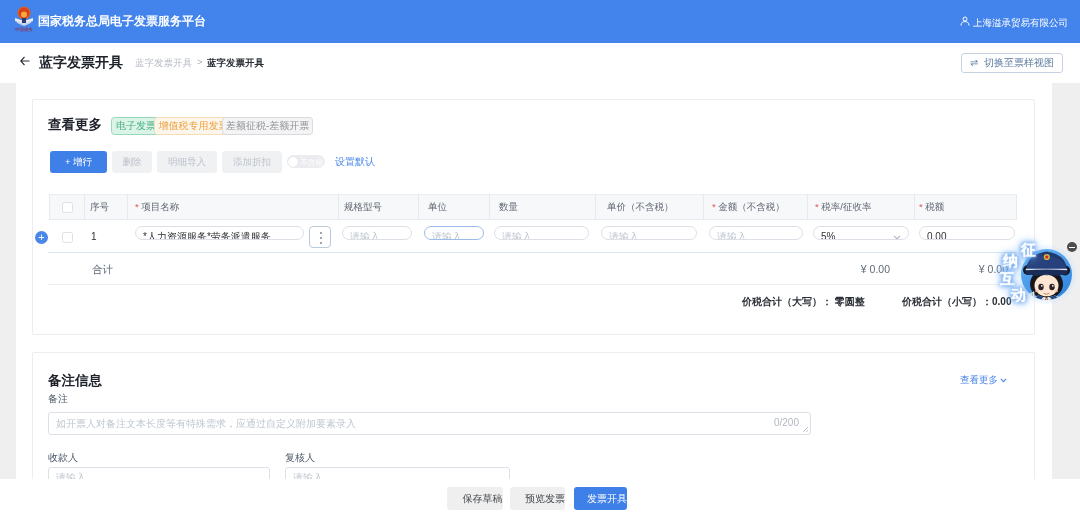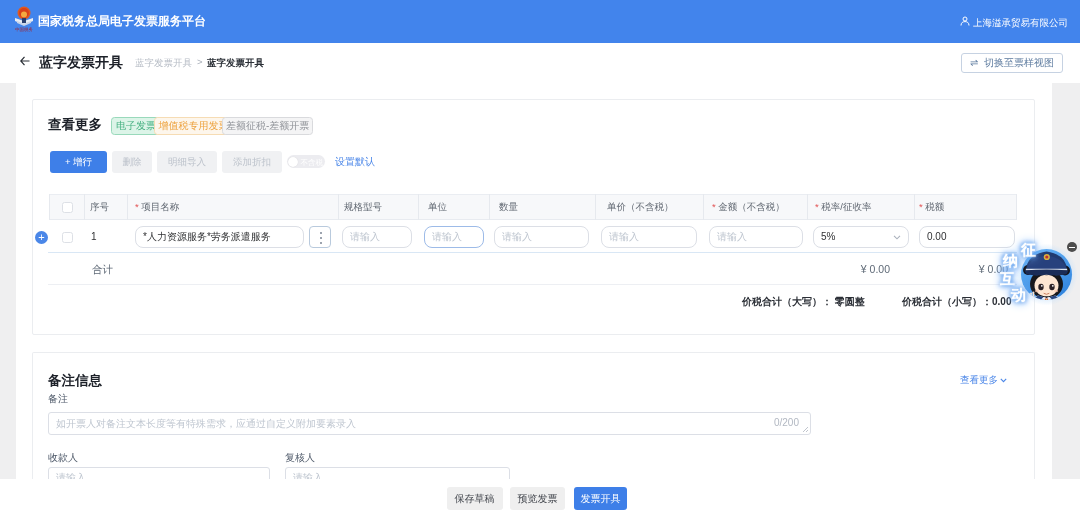--- a/index.html
+++ b/index.html
@@ -35,21 +35,21 @@
 #tog .knob { position:absolute; left:1.5px; top:1.5px; width:10px; height:10px; border-radius:50%; background:#fff; box-shadow:0 0 1px rgba(0,0,0,.15); }
 #tog .tl { position:absolute; left:14px; top:2.5px; font-size:7.5px; color:#fff; }
 #setdef { position:absolute; left:335px; top:154.5px; font-size:10px; color:#4a86e8; }
 
 #thead { position:absolute; left:49px; top:194px; width:968px; height:26px; background:#f7f8fa; border-top:1px solid #eaedf2; border-bottom:1px solid #e8ebf0; }
 .hl { position:absolute; top:194px; width:1px; height:26px; background:#e6e9ee; }
 .hth { position:absolute; top:201px; font-size:9.5px; color:#5f6670; white-space:nowrap; }
 .red { color:#e25455; }
 .cb { position:absolute; width:11px; height:11px; border:1px solid #dde0e6; border-radius:2.5px; background:#fff; }
 
-.inp { position:absolute; top:226px; height:22px; border:1px solid #dcdfe6; border-radius:8px; background:#fff; font-size:10px; line-height:20px; color:#303133; padding:0 7px; white-space:nowrap; overflow:hidden; }
+.inp { position:absolute; top:226px; height:14px; border:1px solid #dcdfe6; border-radius:8px; background:#fff; font-size:10px; line-height:20px; color:#303133; padding:0 7px; white-space:nowrap; overflow:hidden; }
 .ph { color:#bfc6d0; }
 #plus { position:absolute; left:35px; top:231px; width:13px; height:13px; border-radius:50%; background:#4a87e8; color:#fff; font-size:11px; line-height:12px; text-align:center; }
 #rownum { position:absolute; left:91px; top:231px; font-size:10px; color:#303133; }
 #dots { position:absolute; left:309px; top:226px; width:22px; height:22px; border:1px solid #b9cadd; border-radius:4px; background:#fff; }
 #dots i { position:absolute; left:10px; width:2px; height:2px; border-radius:50%; background:#7d8694; }
 #rowline { position:absolute; left:48px; top:252px; width:969px; height:1px; background:#d9e7f5; }
 
 #heji { position:absolute; left:92px; top:263px; font-size:10.5px; color:#5f6a77; }
 .amt { position:absolute; top:263px; font-size:10.5px; color:#5f6a77; text-align:right; }
 #hline2 { position:absolute; left:48px; top:284px; width:969px; height:1px; background:#edeff3; }
@@ -58,21 +58,21 @@
 #bz { position:absolute; left:48px; top:372px; }
 #more { position:absolute; left:960px; top:373.5px; font-size:9.5px; color:#4a86e8; }
 #bzl { position:absolute; left:48px; top:392px; font-size:10px; color:#4e5969; }
 #ta { position:absolute; left:48px; top:412px; width:763px; height:23px; border:1px solid #dcdfe6; border-radius:3px; background:#fff; }
 #ta .p { position:absolute; left:7px; top:4px; font-size:10px; color:#bfc6d0; }
 #ta .c { position:absolute; right:11px; top:4px; font-size:10px; color:#b2b8c2; }
 .lab2 { position:absolute; top:451px; font-size:10px; color:#4e5969; }
 .inp2 { position:absolute; top:467px; height:22px; border:1px solid #dcdfe6; border-radius:3px; background:#fff; font-size:10px; line-height:20px; color:#bfc6d0; padding:0 7px; }
 
 #foot { position:absolute; left:0; top:479px; width:1080px; height:37px; background:#fff; }
-.fbtn { position:absolute; top:486.5px; height:23px; border-radius:3px; font-size:10px; text-align:center; line-height:23px; }
+.fbtn { position:absolute; top:486.5px; height:23px; border-radius:3px; font-size:10px; text-align:right; line-height:23px; }
 .fgray { background:#efefef; color:#42464d; }
 .fblue { background:#3e7fe8; color:#fff; }
 
 #minus { position:absolute; left:1067px; top:242px; width:10px; height:10px; border-radius:50%; background:#4d4d4d; }
 #minus i { position:absolute; left:2px; top:4.5px; width:6px; height:1.5px; background:#fff; }
 .mch { position:absolute; font-size:15px; font-weight:bold; color:#fff;
   text-shadow:0 0 2px #fff, 0 0 4px #4d95ee, 0 0 5px #4d95ee, 0 0 8px #6aa8f2, 0 0 12px #9cc5f7; }
 </style>
 </head>
 <body>

